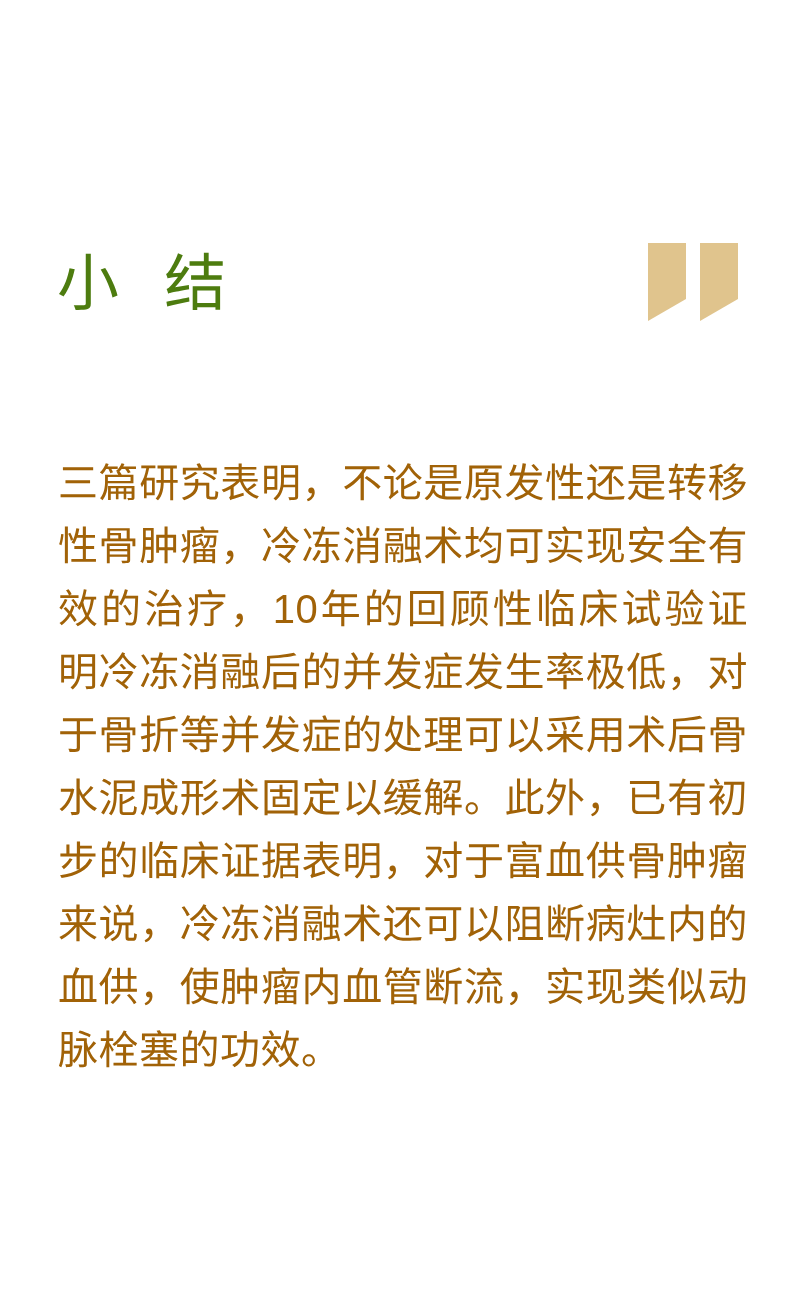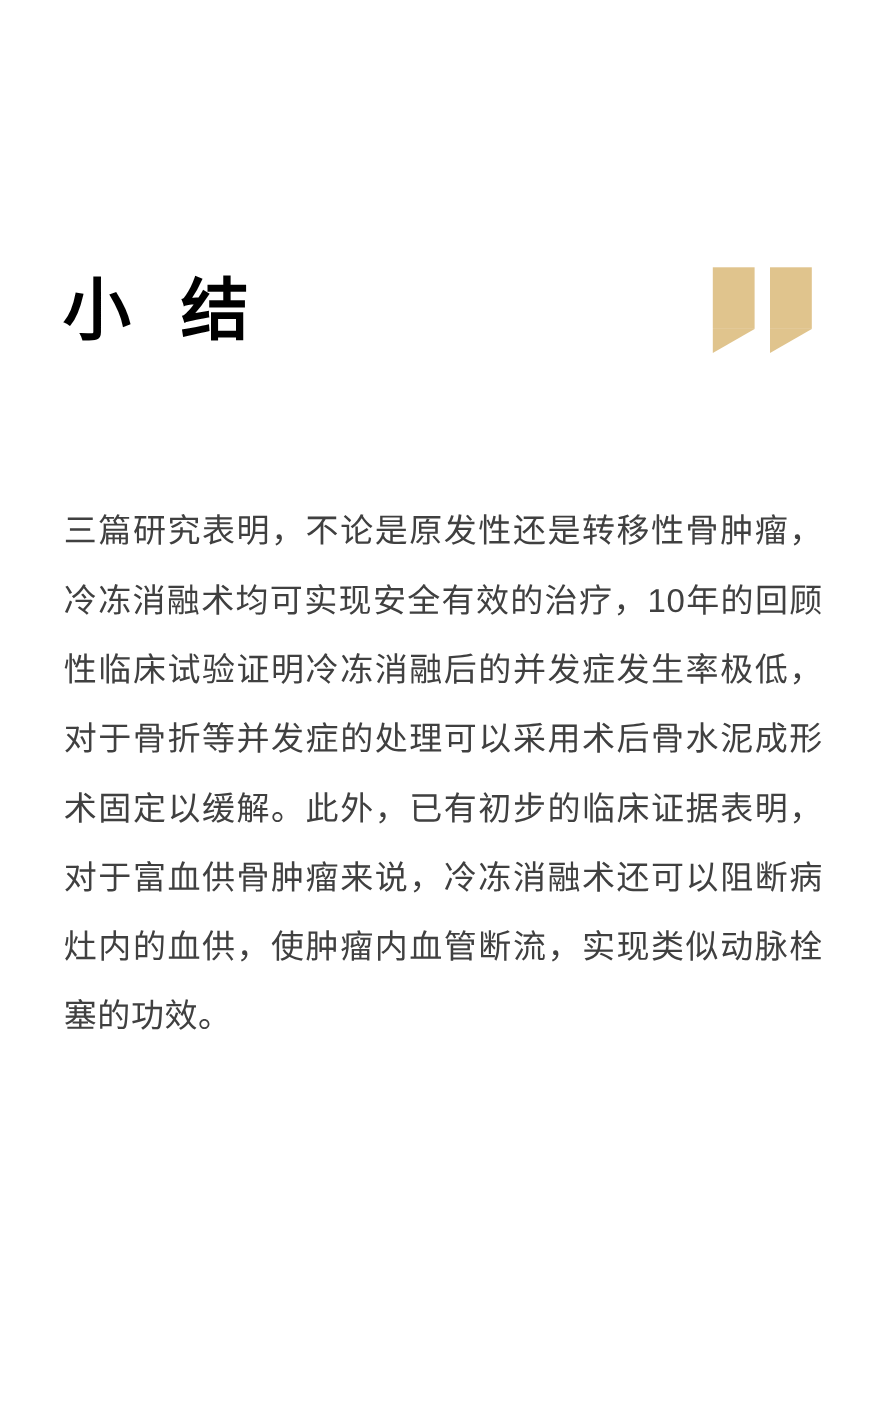--- a/index.html
+++ b/index.html
@@ -58,25 +58,25 @@
     position: absolute;
     left: 0;
     top: 0;
     height: 2px;
     width: 100%;
     background: linear-gradient(90deg, #c9a straight 0%, #caa865 0%, #d9c392 55%, #b99a5e 100%);
   }
 
   .cn-title {
     font-family: "Liberation Sans", "DejaVu Sans", sans-serif;
-    font-weight: 700;
+    font-weight: 400;
     font-size: 62px;
     line-height: 1.05;
     letter-spacing: 14px;
-    color: #000000;
+    color: #4d7c0f;
     margin: 18px 0 0 0;
     white-space: nowrap;
   }
 
   
   .quote-mark {
     position: absolute;
     left: 648px;
     top: 243px;
     width: 100px;
@@ -101,23 +101,23 @@
   }
   .quote-mark .q1 { left: 0; }
   .quote-mark .q2 { left: 52px; }
 
   
   .body-text {
     position: absolute;
     left: 58px;
     top: 452px;
     width: 690px;
-    font-size: 30px;
+    font-size: 40px;
     line-height: 63px;
-    color: #404040;
+    color: #a16207;
     text-align: justify;
     text-justify: inter-ideograph;
     letter-spacing: 0.5px;
     font-weight: 400;
   }
 </style>
 </head>
 <body>
 
 <div class="page">

